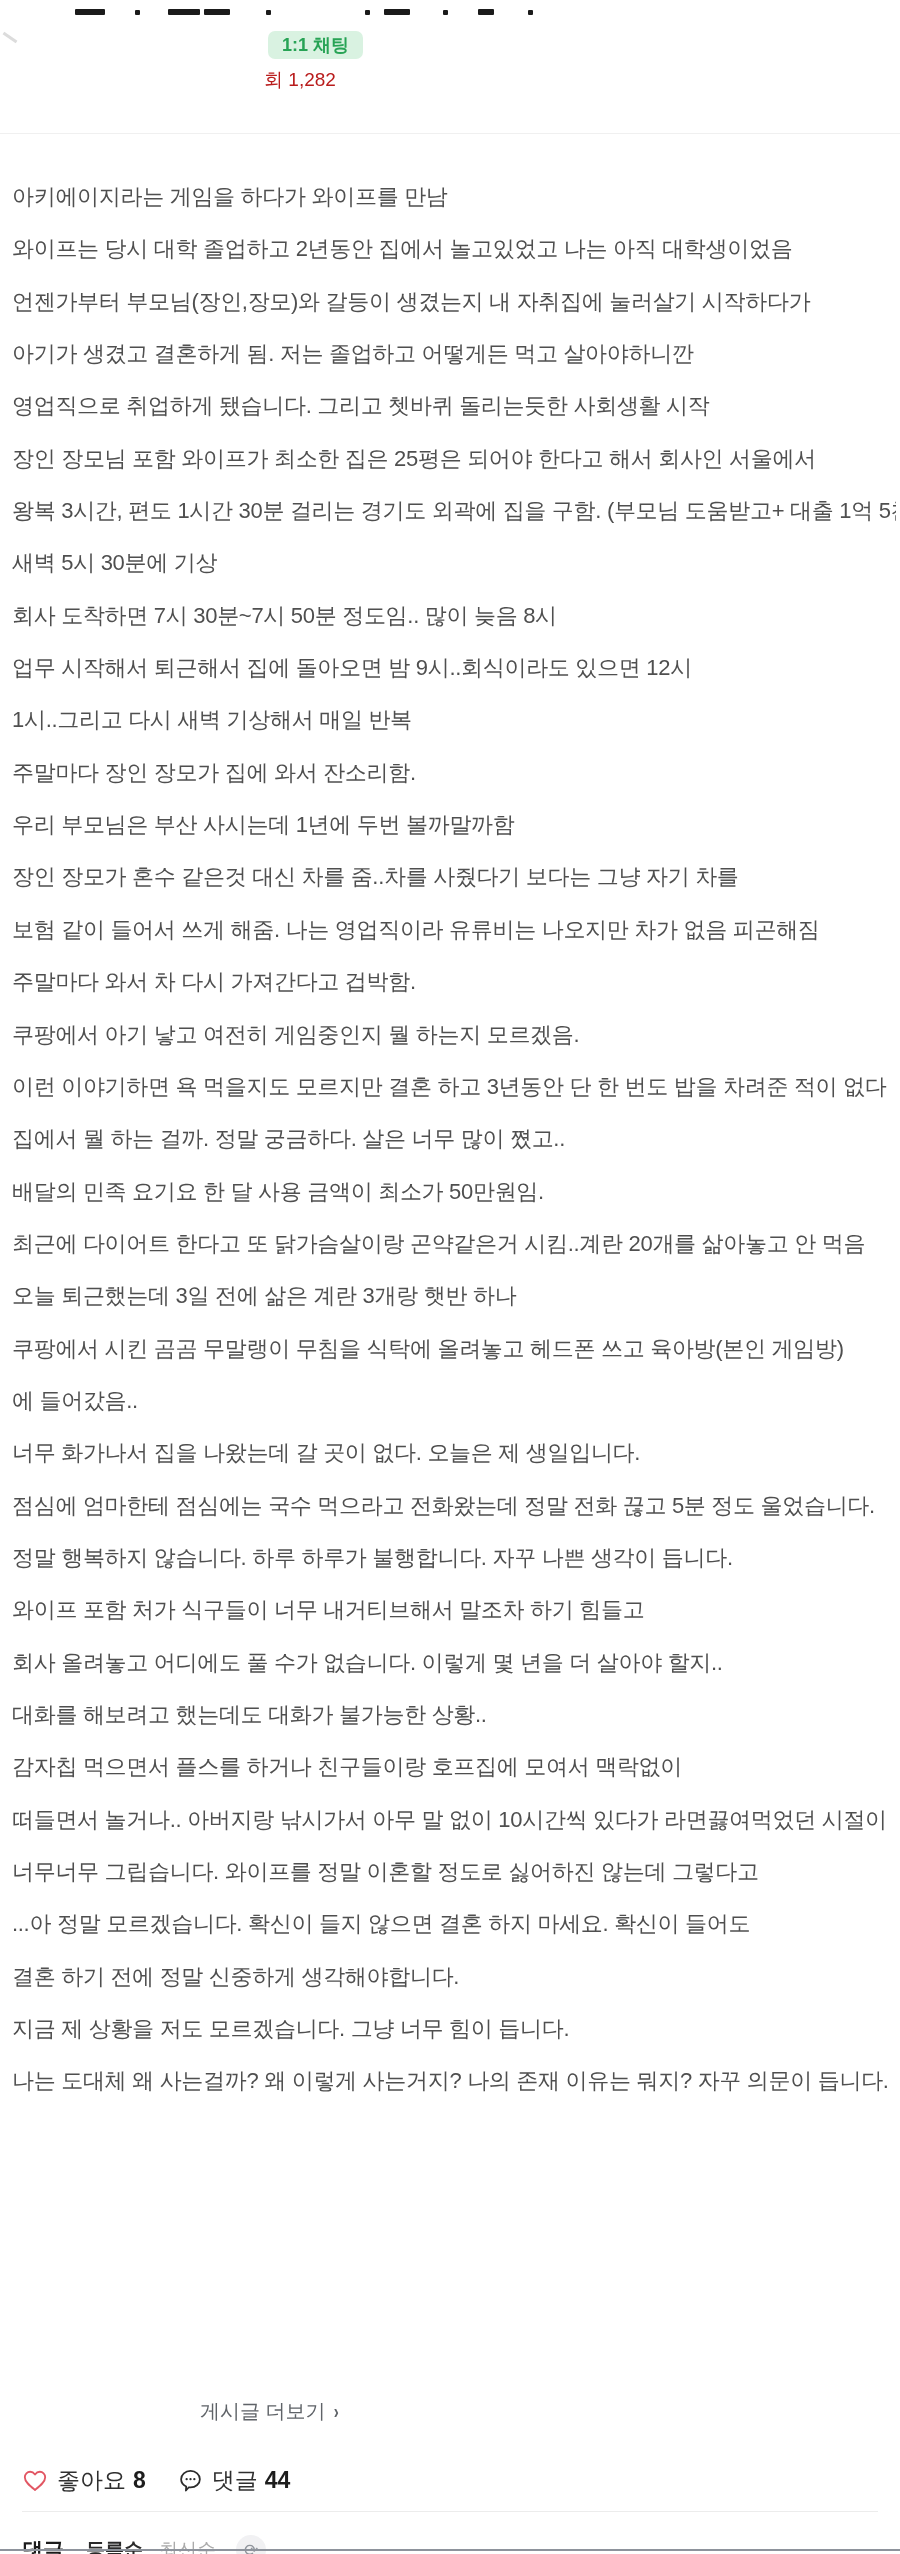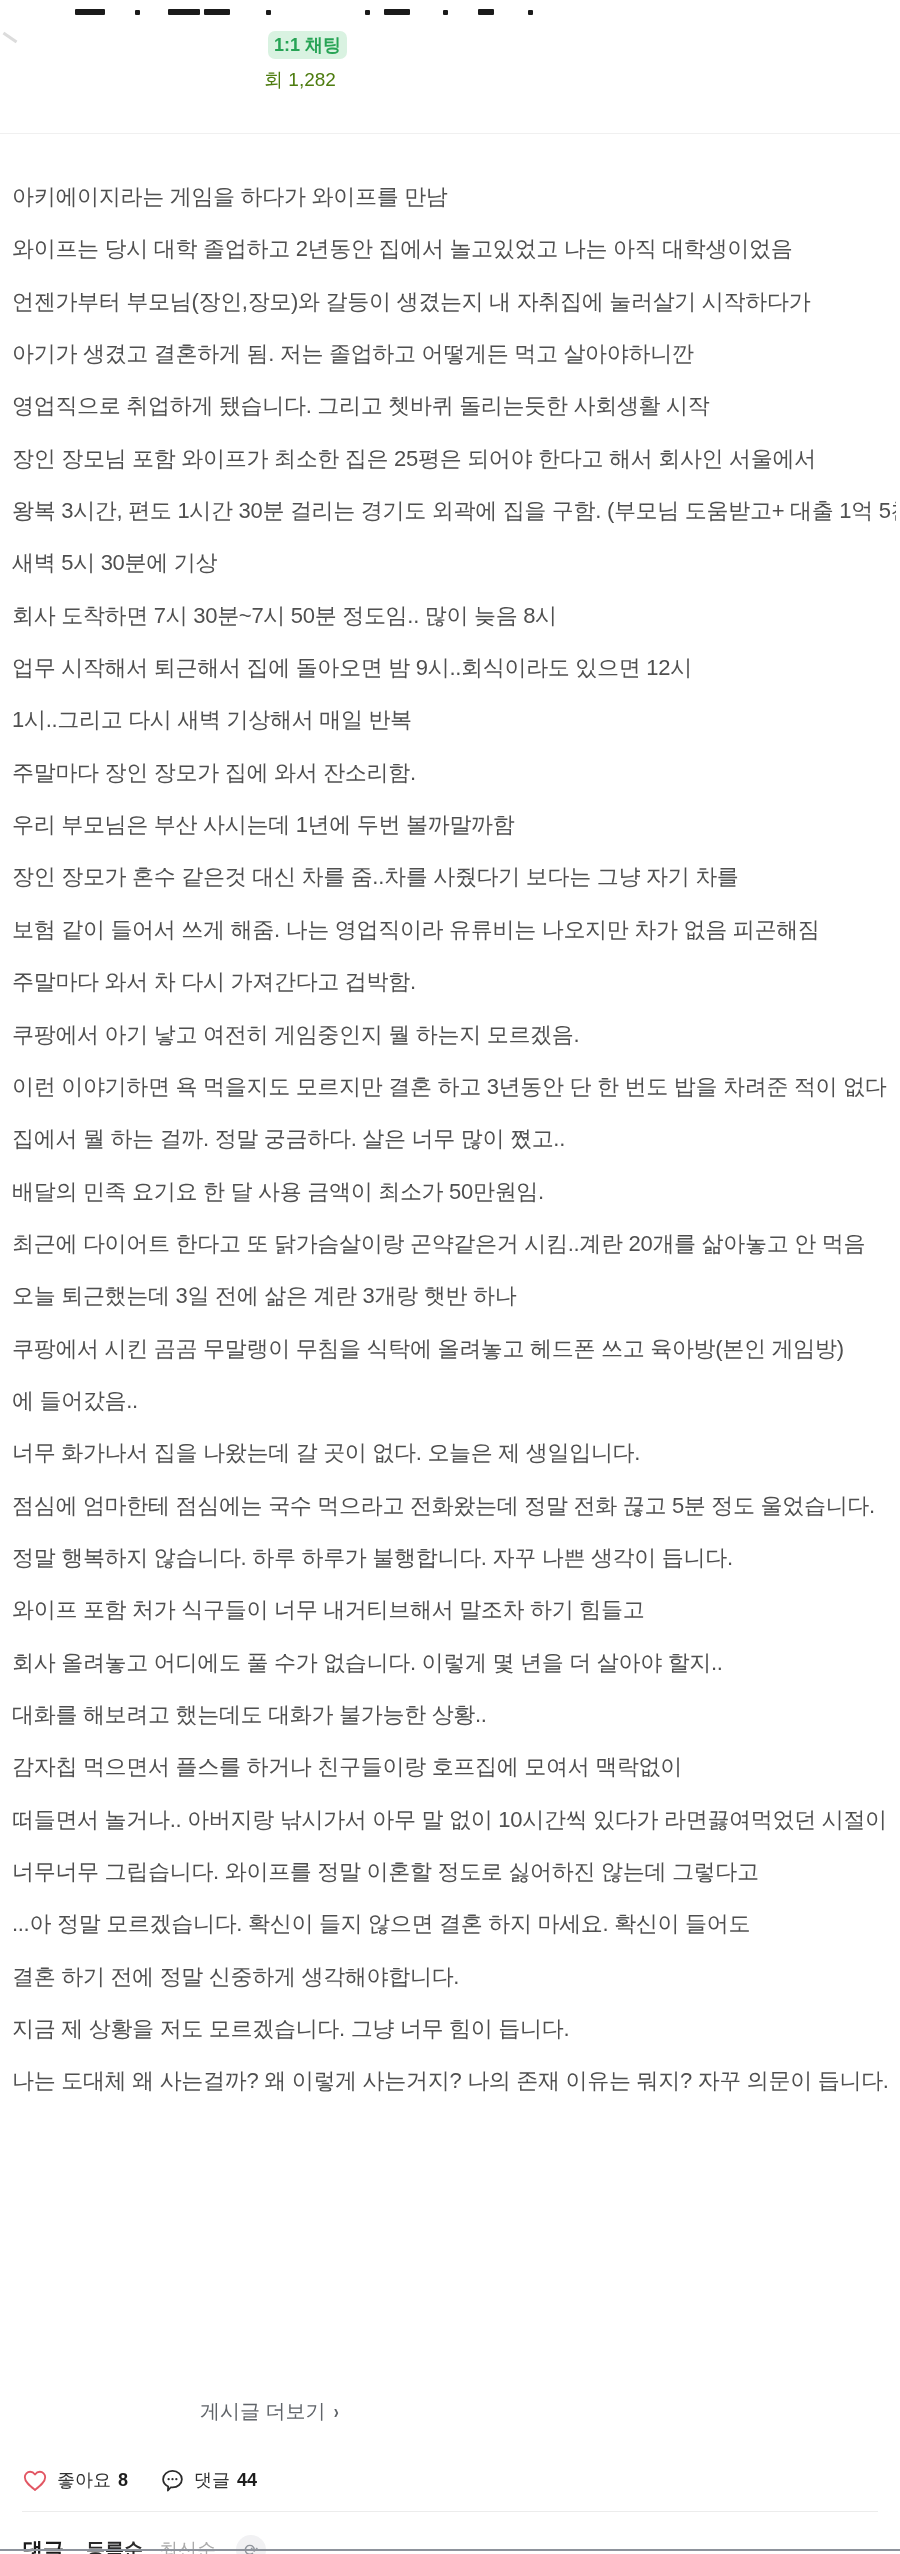--- a/index.html
+++ b/index.html
@@ -14,46 +14,46 @@
   
   .redact{position:absolute;background:#1b1b1b;border-radius:1px;}
   .redact.bar{top:9px;height:6px;}
   .redact.dot{top:10px;height:5px;width:5px;}
   .artifact{position:absolute;left:2px;top:36px;width:16px;height:3px;background:#dcdcdc;transform:rotate(35deg);}
   
   .chat-badge{
     position:absolute;left:268px;top:31px;
     background:#d9f2e1;color:#27a355;
     font-weight:bold;font-size:18px;line-height:18px;
-    padding:5px 6px;border-radius:7px;
+    padding:5px 14px;border-radius:7px;
     cursor:pointer;
   }
   .views{
     position:absolute;left:230px;top:67px;width:140px;
-    text-align:center;color:#4d7c0f;font-size:19px;
+    text-align:center;color:#b91c1c;font-size:19px;
   }
   .top-divider{position:absolute;left:0;top:133px;width:900px;height:1px;background:#f0f0f0;}
   
   .post-body{position:absolute;left:12px;top:171px;width:884px;}
   .para{
     height:52.35px;line-height:52.35px;
     font-size:22px;color:#4f4f4f;
     letter-spacing:-0.3px;white-space:nowrap;overflow:hidden;
   }
   
   .more-btn{
     position:absolute;left:200px;top:2398px;
     font-size:20px;color:#5f6368;
     display:flex;align-items:center;gap:7px;cursor:pointer;text-align:center;
   }
   .more-btn .chev{font-size:20px;color:#5f6368;font-weight:bold;transform:scaleX(0.75);}
   
   .react-row{
     position:absolute;left:22px;top:2463px;height:34px;
-    display:flex;align-items:center;font-size:18px;color:#2f2f2f;
+    display:flex;align-items:center;font-size:23px;color:#2f2f2f;
   }
   .react-row .lbl{margin-left:9px;}
   .react-row .cnt{margin-left:7px;font-weight:bold;color:#1d1d1d;}
   .react-row .grp{display:flex;align-items:center;cursor:pointer;}
   .react-row .grp + .grp{margin-left:32px;}
   .mid-divider{position:absolute;left:22px;top:2511px;width:856px;height:1px;background:#ececec;}
   
   .comment-bar{
     position:absolute;left:22px;top:2533px;height:34px;
     display:flex;align-items:center;

